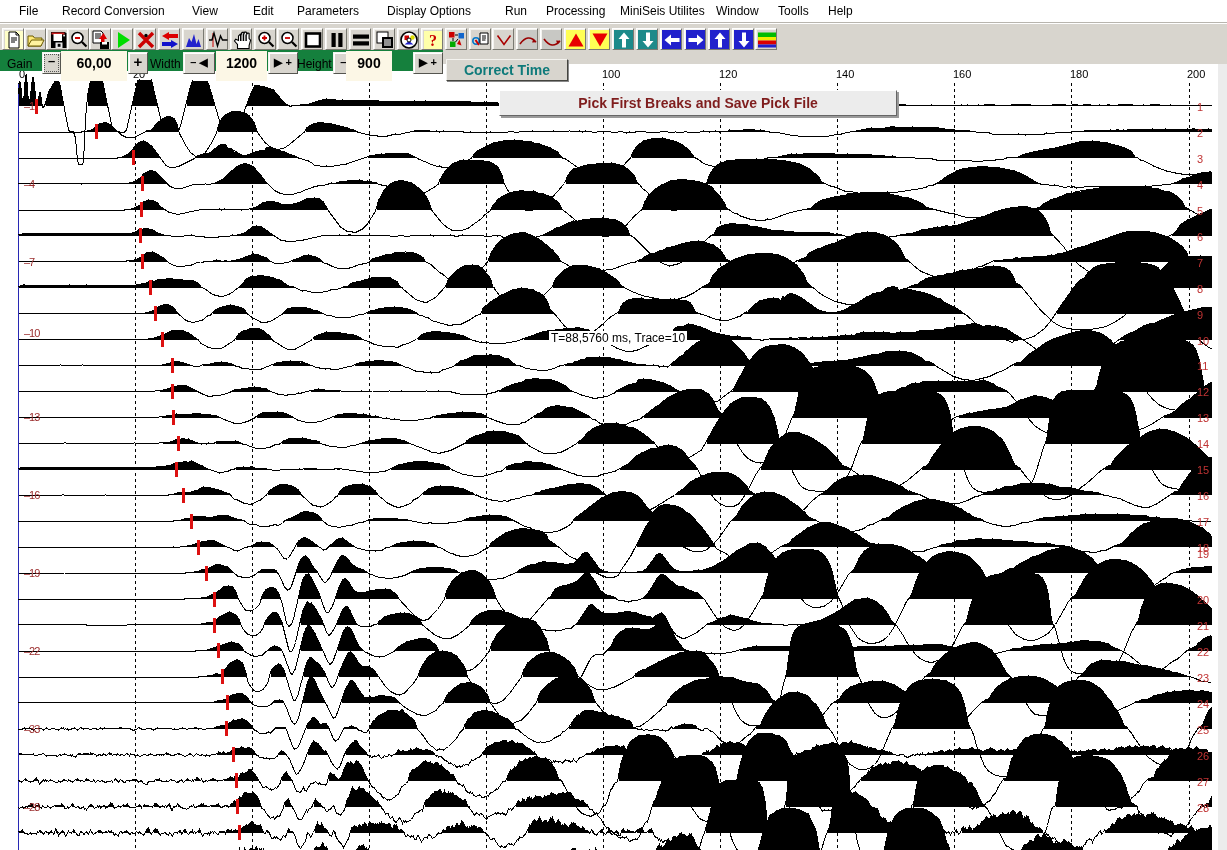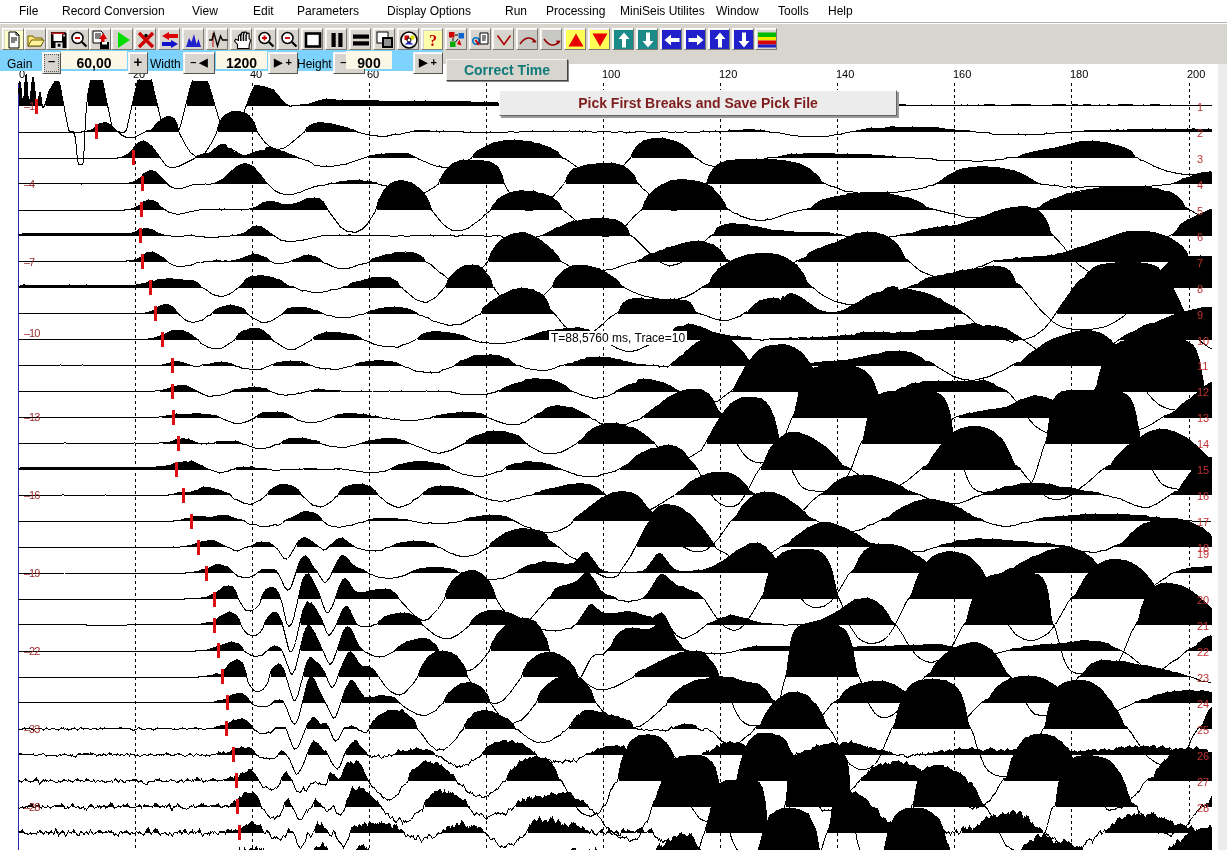--- a/index.html
+++ b/index.html
@@ -1,22 +1,22 @@
 <!DOCTYPE html>
 <html><head><meta charset="utf-8"><style>
 *{margin:0;padding:0;box-sizing:border-box}
 html,body{width:1227px;height:850px;overflow:hidden;font-family:"Liberation Sans",sans-serif;background:#fff;position:relative}
 #menubar{position:absolute;left:0;top:0;width:1227px;height:23px;background:#fff;border-bottom:1px solid #b8b5ae;font-size:12px;color:#000;z-index:30}
 #menubar span{position:absolute;top:4px}
 #toolbar{position:absolute;left:0;top:24px;width:1227px;height:40px;background:#d8d5ce;z-index:20}
 .tb{position:absolute;top:4px;width:22px;height:22px;background:#d8d5ce;border:1px solid;border-color:#fff #7a7a72 #7a7a72 #fff;box-shadow:1px 1px 0 #f4f3ef inset}
 .tb svg{position:absolute;left:1px;top:1px}
-#ctrl{position:absolute;left:0;top:50px;width:443px;height:21px;background:#7dd3fc;font-size:12px;z-index:25}
+#ctrl{position:absolute;left:0;top:50px;width:443px;height:21px;background:#15803d;font-size:12px;z-index:25}
 .clabel{position:absolute;top:7px;color:#000}
-.cfield{position:absolute;top:1px;height:18px;background:#fcf7e6;font-weight:bold;font-size:14px;text-align:center;line-height:25px}
+.cfield{position:absolute;top:1px;height:30px;background:#fcf7e6;font-weight:bold;font-size:14px;text-align:center;line-height:25px}
 .cbtn{position:absolute;top:2px;height:22px;background:#d8d5ce;border:1px solid;border-color:#f4f3ef #55554f #55554f #f4f3ef;box-shadow:1px 1px 0 #fff inset;font-weight:bold;text-align:center;color:#000}
 .axl{position:absolute;top:68px;font-size:11px;color:#000;z-index:6}
 .ltl{position:absolute;left:24px;font-size:11px;color:#9b2d2d;z-index:6;letter-spacing:-1px}
 .rtl{position:absolute;left:1197px;font-size:11px;color:#c03333;z-index:6}
 #cortime{position:absolute;left:446px;top:59px;width:122px;height:22px;background:#d8d5ce;border:1px solid;border-color:#f4f3ef #44443f #44443f #f4f3ef;box-shadow:1px 1px 0 #888;color:#0e7a7a;font-weight:bold;font-size:14px;text-align:center;line-height:20px;z-index:26}
 #pickbtn{position:absolute;left:499px;top:90px;width:398px;height:26px;background:#ececec;border:1px solid;border-color:#fff #666 #666 #fff;box-shadow:2px 2px 0 #9a9a9a;color:#7f1d1d;font-weight:bold;font-size:14px;text-align:center;line-height:24px;z-index:10}
 #tmsg{position:absolute;left:549px;top:331px;font-size:12px;color:#000;background:#fff;padding:0 2px;z-index:8}
 #rightstrip{position:absolute;left:1218px;top:64px;width:9px;height:786px;background:#ececec;z-index:5}
 .g{stroke:#000;stroke-width:1;stroke-dasharray:3,3}
 .w{fill:none;stroke:#000;stroke-width:1}

